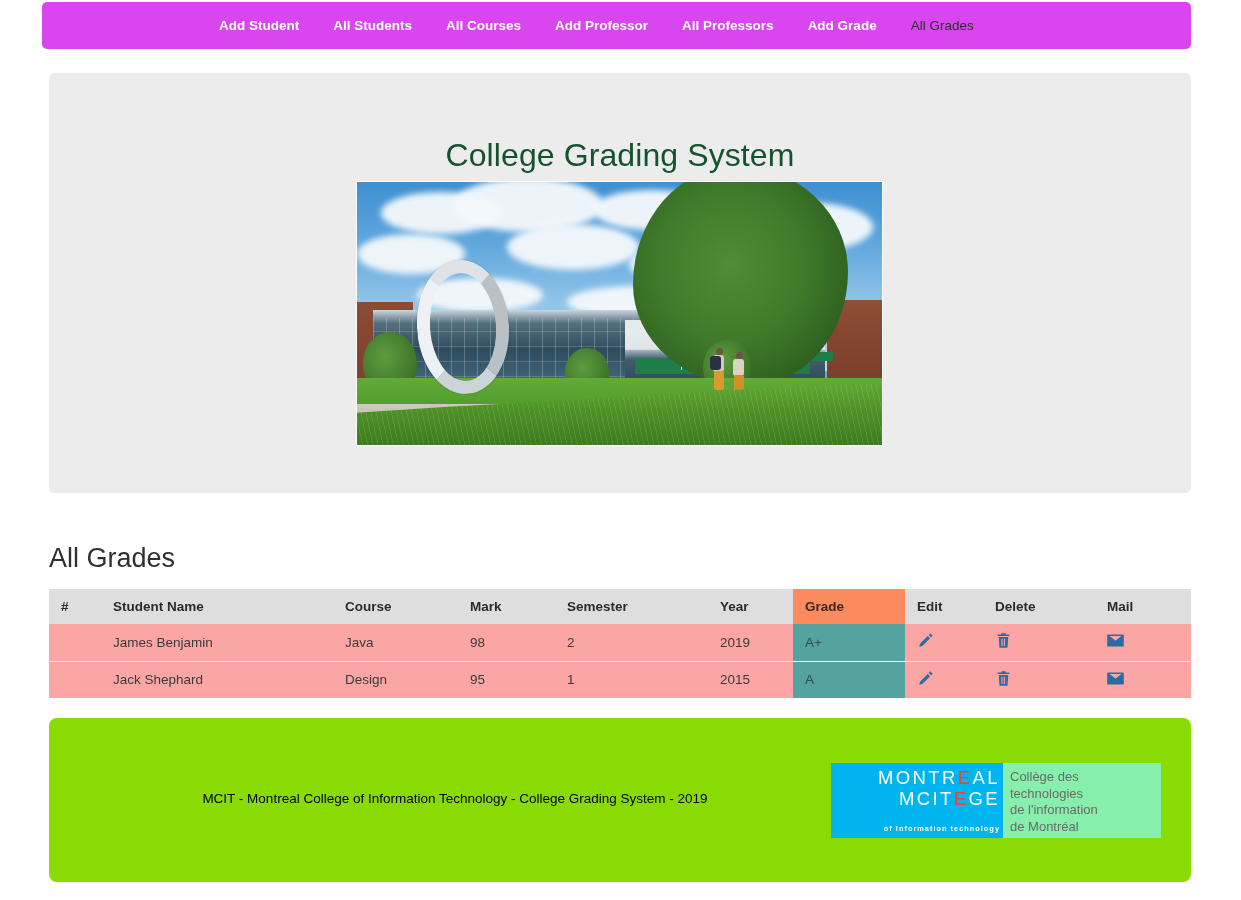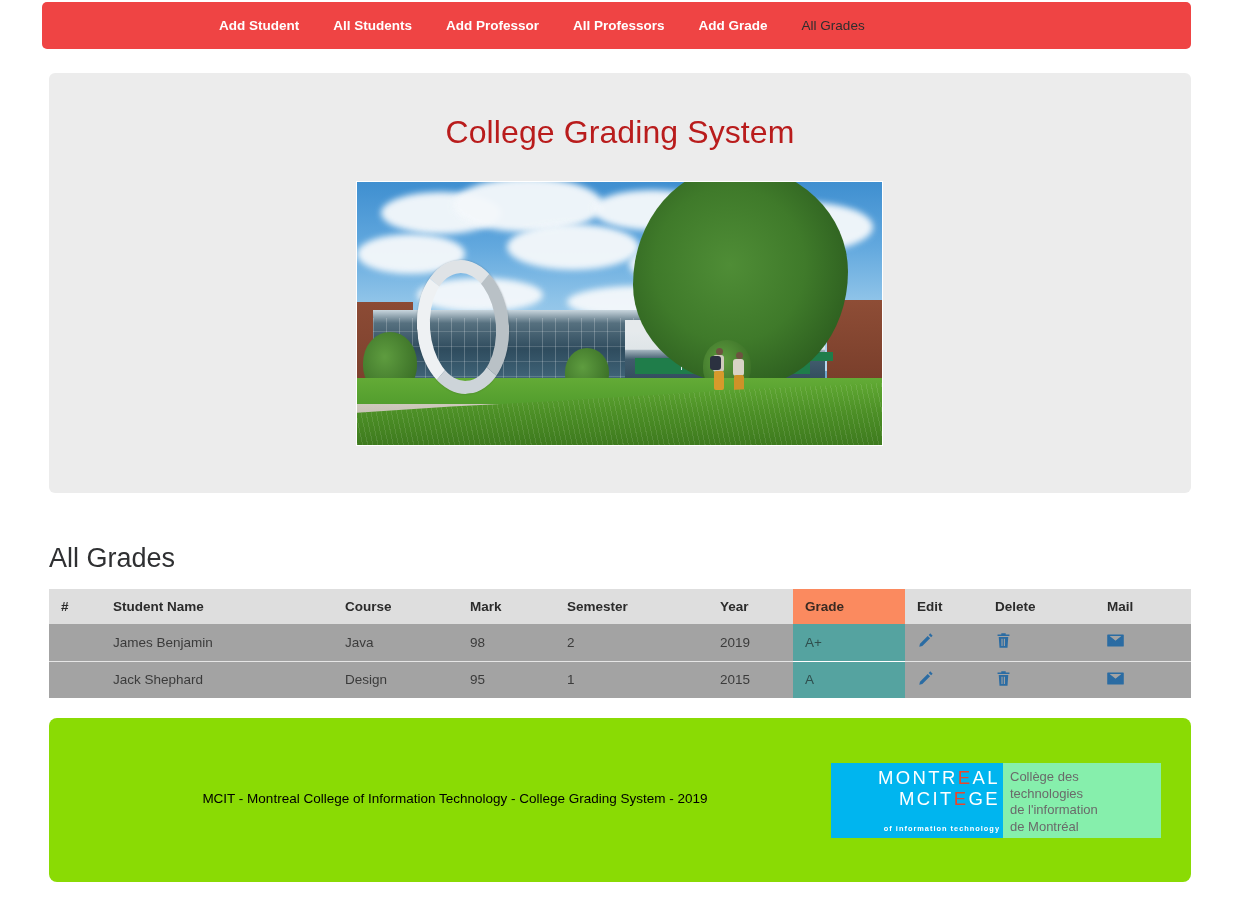--- a/index.html
+++ b/index.html
@@ -13,21 +13,21 @@
     font-family: "Liberation Sans", sans-serif;
     overflow: hidden;
   }
   .page { position: relative; width: 1241px; height: 900px; }
 
   
   .navbar {
     position: absolute;
     left: 42px; top: 2px;
     width: 1149px; height: 47px;
-    background: #ef4444;
+    background: #d946ef;
     border-radius: 5px;
     display: flex;
     align-items: flex-start;
   }
   .home-tab {
     position: absolute;
     left: 24px; top: 12px;
     width: 104px; height: 49px;
     background: #ffffff;
     border-radius: 6px;
@@ -68,24 +68,24 @@
   .jumbotron {
     position: absolute;
     left: 49px; top: 73px;
     width: 1142px; height: 420px;
     background: #ececec;
     border-radius: 6px;
     text-align: center;
   }
   .jumbo-title {
     margin: 0;
-    padding-top: 41px;
+    padding-top: 64px;
     font-size: 32px;
     font-weight: normal;
-    color: #b91c1c;
+    color: #14532d;
     letter-spacing: .1px;
   }
   .hero-frame {
     position: absolute;
     left: 307px; top: 108px;
     width: 527px; height: 265px;
     border: 1px solid #ffffff;
     background: #6fa8d0;
     overflow: hidden;
   }
@@ -211,21 +211,21 @@
   }
   table.grades thead th.grade-col {
     background: #fb8a5f;
     color: #3a2a22;
   }
   table.grades tbody td {
     height: 37px;
     padding: 0 0 0 12px;
     color: #3b3b3b;
     border-top: 1px solid #e6e6e6;
-    background: #a3a3a3;
+    background: #fca5a5;
     vertical-align: middle;
   }
   table.grades tbody tr:first-child td { border-top: none; }
   table.grades tbody td.grade-cell {
     background: #55a3a0;
     color: #2f4f4e;
     border-top: 1px solid #ffffff;
   }
   table.grades tbody tr:first-child td.grade-cell { border-top: none; }
   .col-num      { width: 52px; }
@@ -303,20 +303,21 @@
 </style>
 </head>
 <body>
 
 <div class="page">
 
   <nav class="navbar">
     <div class="nav-links" id="nav-links">
         <a>Add Student</a>
         <a>All Students</a>
+        <a>All Courses</a>
         <a>Add Professor</a>
         <a>All Professors</a>
         <a>Add Grade</a>
         <a class="active">All Grades</a>
       </div>
   </nav>
 
 
   <section class="jumbotron">
     <h1 class="jumbo-title">College Grading System</h1>

